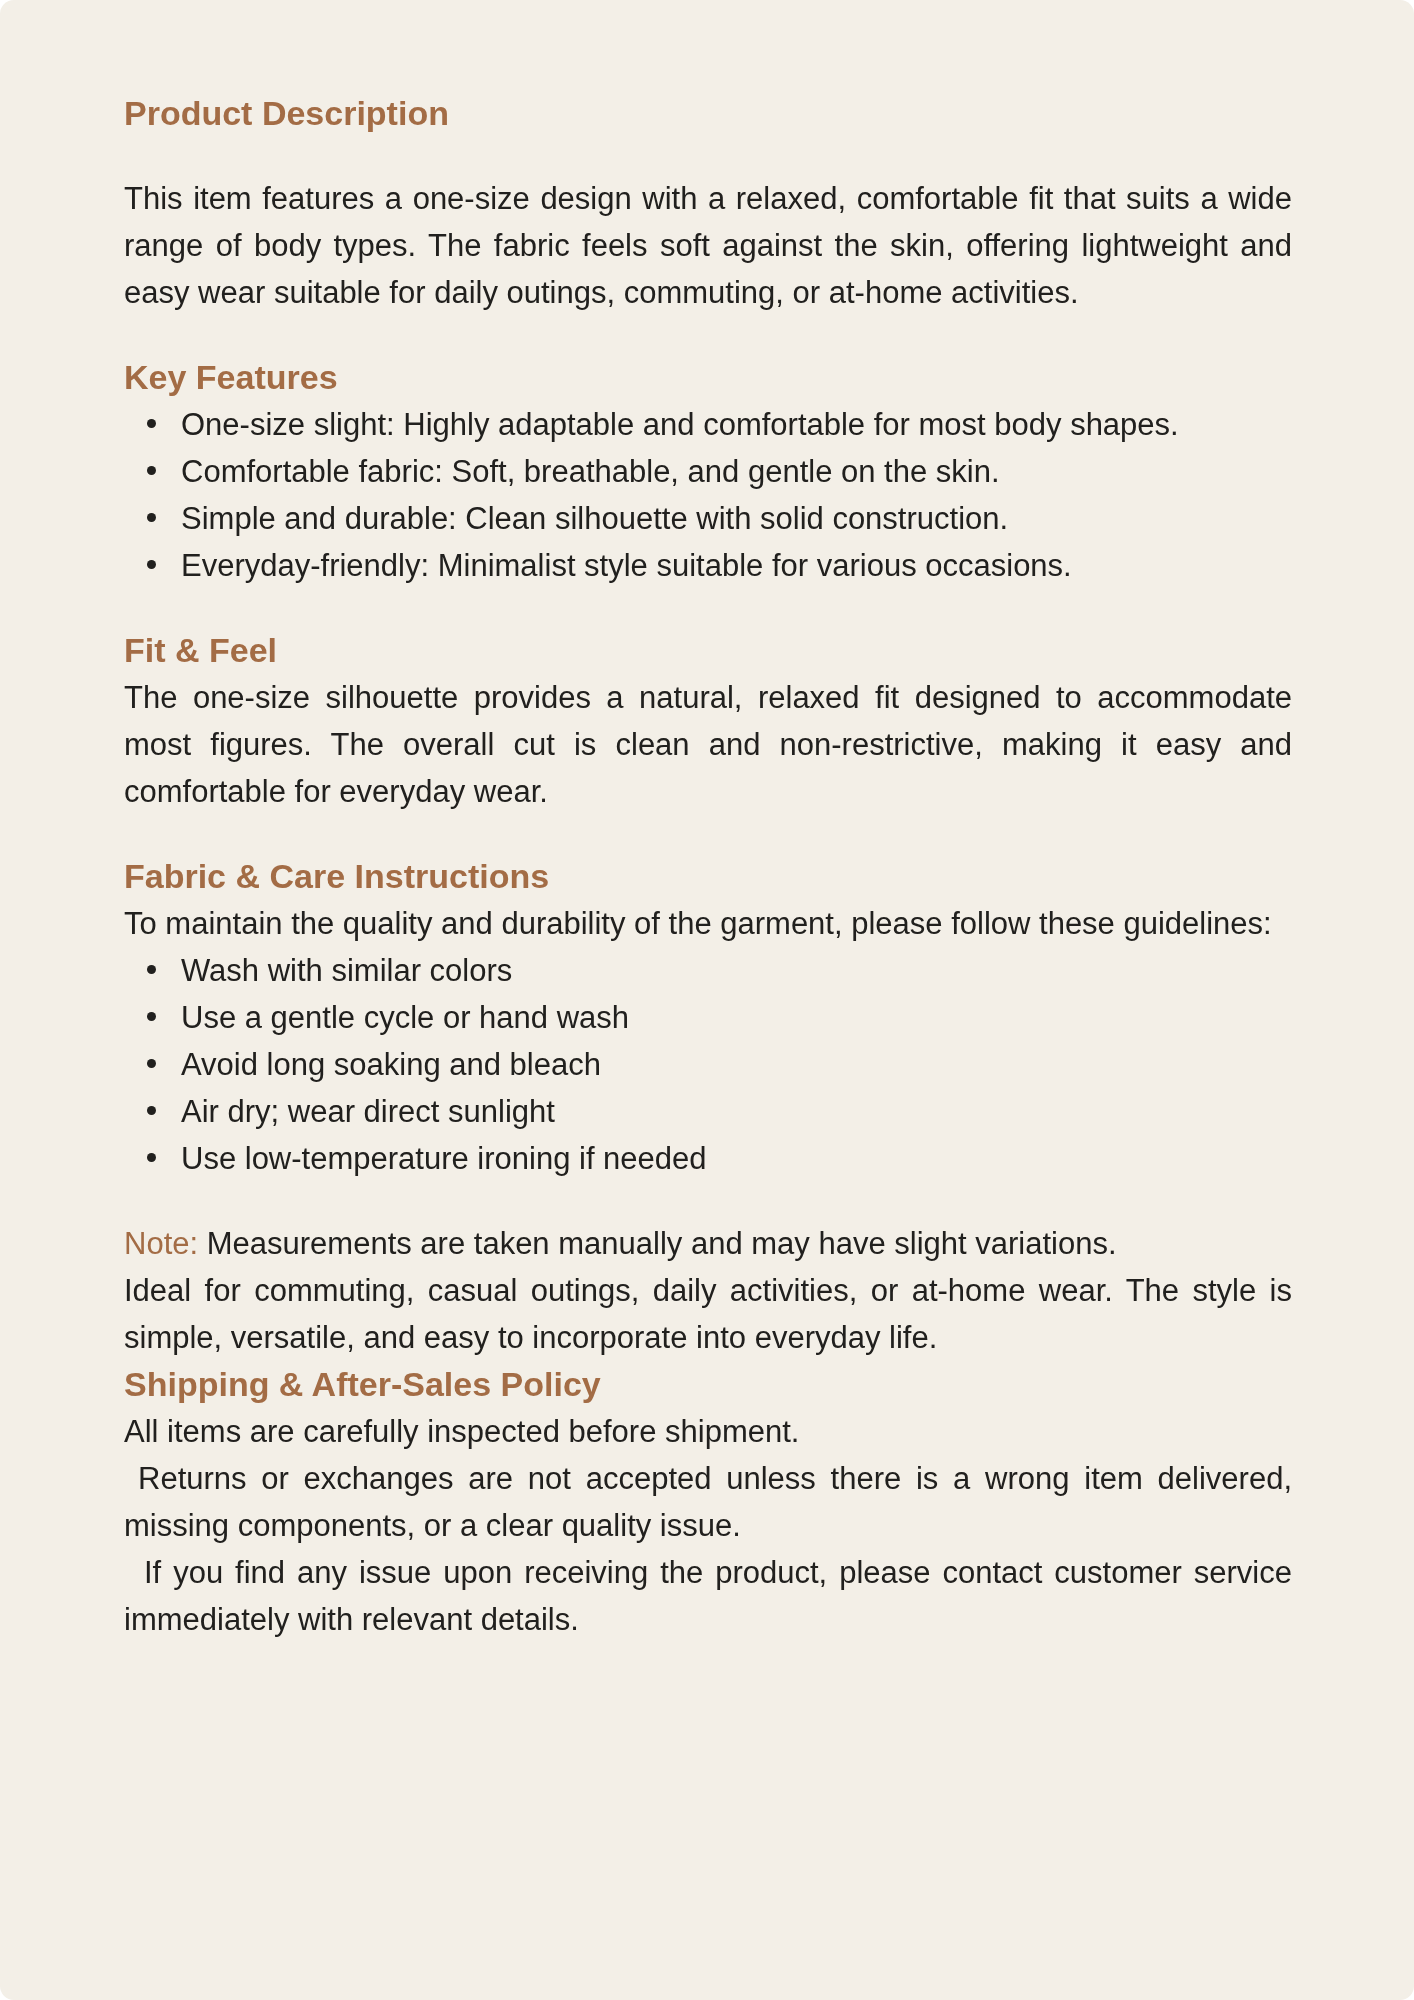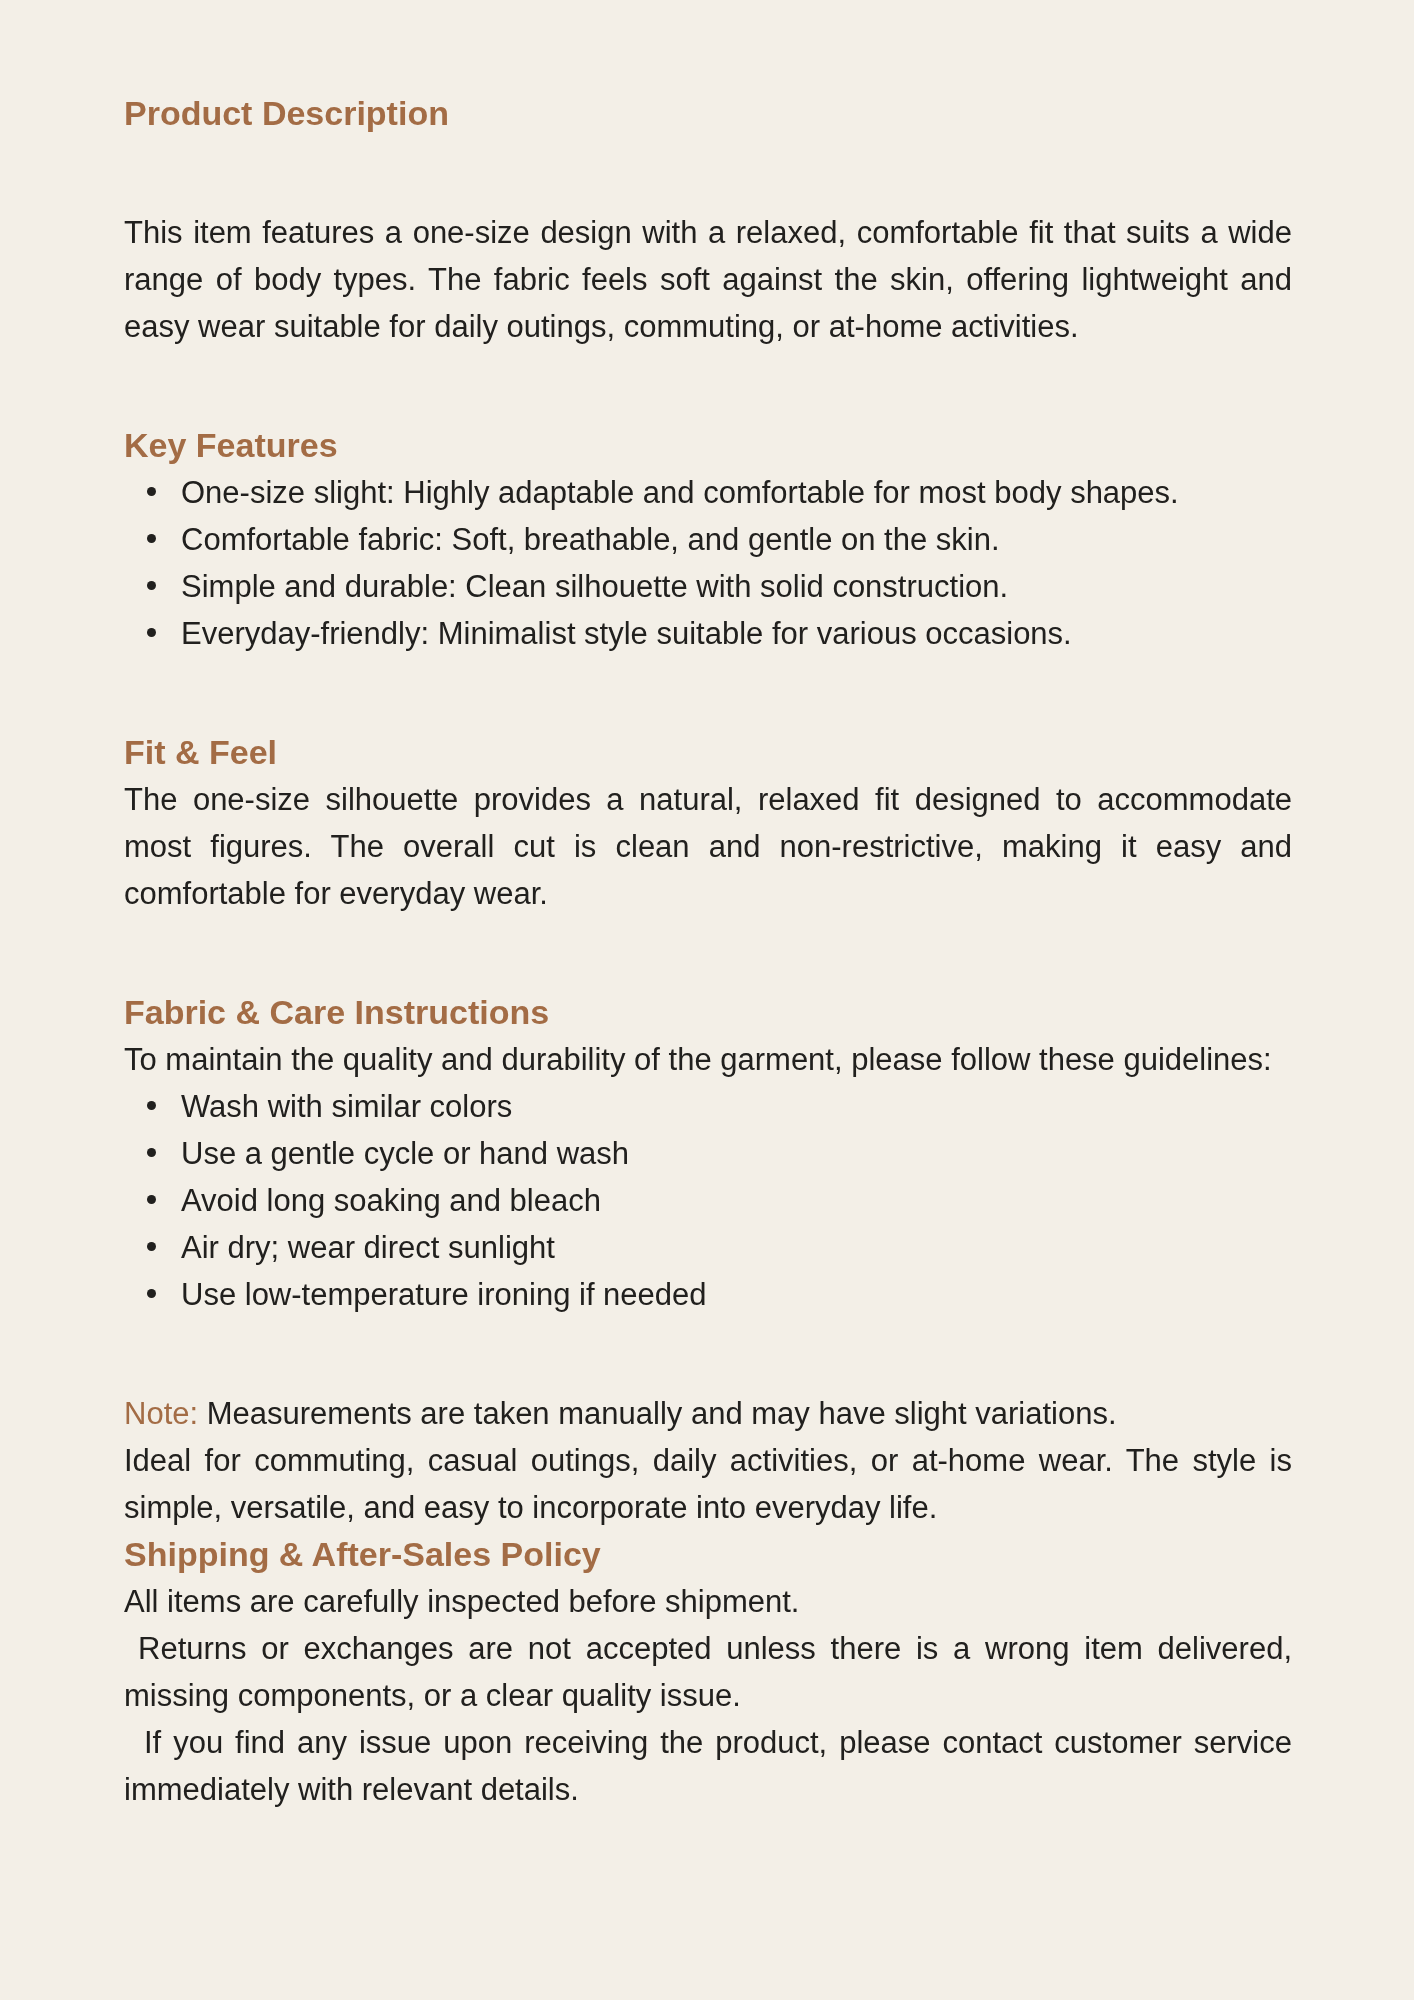--- a/index.html
+++ b/index.html
@@ -8,31 +8,32 @@
     width: 1414px;
     height: 2000px;
     box-sizing: border-box;
     background: var(--background, #f3efe7);
     color: var(--text, #21201e);
     font-family: "Liberation Sans", sans-serif;
     font-size: 31px;
     line-height: 47px;
     padding: 90px 122px 0 124px;
     overflow: hidden;
+    border-radius: 14px;
   }
   h2 {
     margin: 0;
     font-size: 34px;
     line-height: 47px;
     font-weight: 700;
     color: var(--heading, #a36c45);
   }
   p { margin: 0; }
   .jt { text-align: justify; }
-  .gap { margin-top: 72px; }
+  .gap { margin-top: 38px; }
   .gap-lg { }
   ul { list-style: none; margin: 0; padding: 0; }
   li { position: relative; padding-left: 57px; }
   li .bullet {
     position: absolute;
     left: 23px;
     top: 18px;
     width: 9px;
     height: 9px;
     border-radius: 50%;

